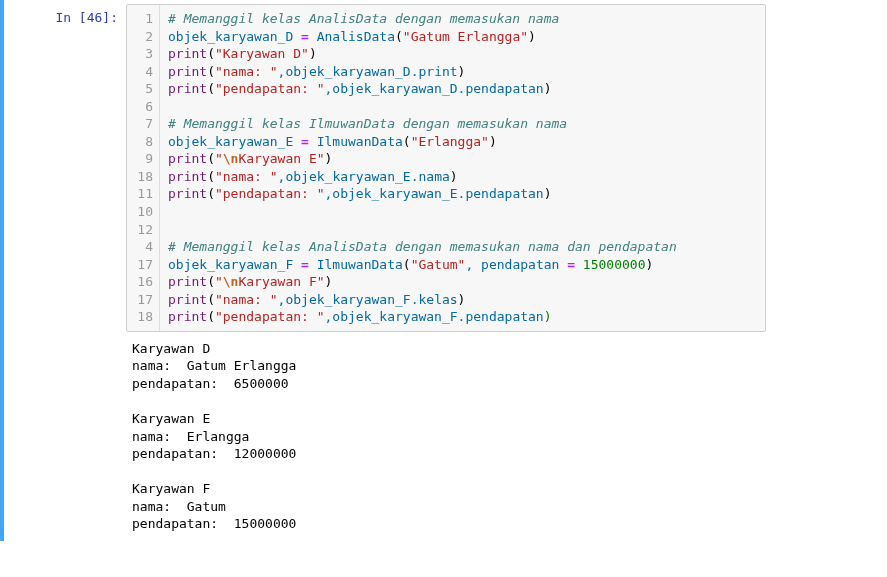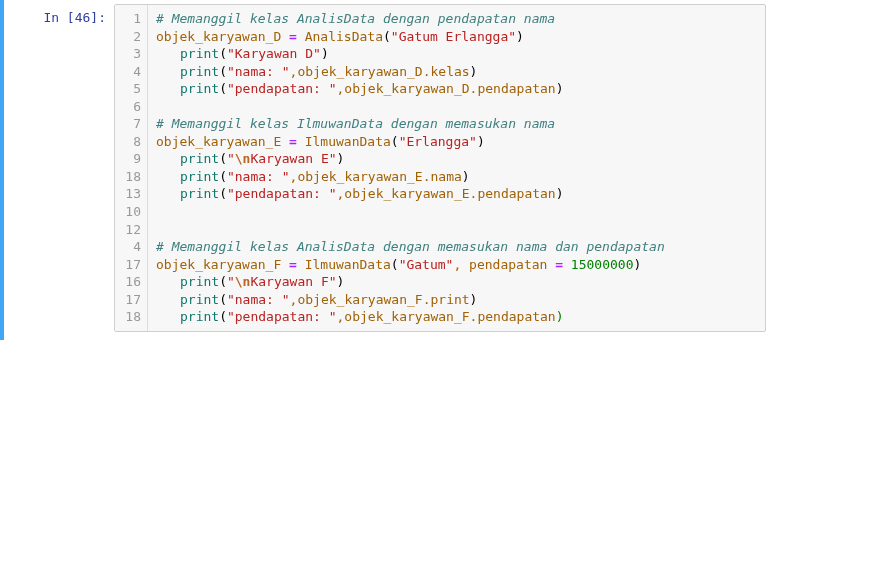--- a/index.html
+++ b/index.html
@@ -6,21 +6,21 @@
     margin: 0;
     padding: 0;
     background: #ffffff;
     font-family: "Consolas", "Menlo", "DejaVu Sans Mono", monospace;
     font-size: 13px;
     line-height: 1.35;
   }
   .cell {
     display: flex;
     border-left: 4px solid #42A5F5;
-    padding: 4px 0 8px 0;
+    padding: 4px 0 8px 12px;
     box-sizing: border-box;
     width: 778px;
   }
   .prompt {
     width: 110px;
     flex: 0 0 110px;
     text-align: right;
     padding: 5px 8px 0 0;
     color: #303F9F;
     font-family: "Consolas", "Menlo", monospace;
@@ -45,23 +45,23 @@
     padding: 5px 6px 5px 8px;
     user-select: none;
   }
   .gutter div { min-width: 18px; }
   .code {
     padding: 5px 8px;
     white-space: pre;
     color: #000;
   }
   .c-comment { color: #408080; font-style: italic; }
-  .c-name    { color: #a16207; margin-top: 40px; }
+  .c-name    { color: #0369a1; margin-top: 40px; }
   .c-op      { color: #AA22FF; font-weight: bold; }
-  .c-builtin { color: #0f766e; margin-left: 24px; }
+  .c-builtin { color: #701a75; }
   .c-str     { color: #BA2121; }
   .c-esc     { color: #BB6622; font-weight: bold; }
   .c-num     { color: #008000; }
   .c-paren   { color: #000; }
   .output {
     padding: 8px 0 0 6px;
     white-space: pre;
     color: #000;
     font-family: "Consolas", "Menlo", monospace;
   }
@@ -78,44 +78,55 @@
         <div>1</div>
         <div>2</div>
         <div>3</div>
         <div>4</div>
         <div>5</div>
         <div>6</div>
         <div>7</div>
         <div>8</div>
         <div>9</div>
         <div>18</div>
-        <div>13</div>
+        <div>11</div>
         <div>10</div>
         <div>12</div>
         <div>4</div>
         <div>17</div>
         <div>16</div>
         <div>17</div>
         <div>18</div>
       </div>
-      <div class="code"><span><span class="c-comment"># Memanggil kelas AnalisData dengan pendapatan nama</span></span>
+      <div class="code"><span><span class="c-comment"># Memanggil kelas AnalisData dengan memasukan nama</span></span>
 <span><span class="c-name">objek_karyawan_D </span><span class="c-op">=</span><span> </span><span class="c-name">AnalisData</span><span class="c-paren">(</span><span class="c-str">"Gatum Erlangga"</span><span class="c-paren">)</span></span>
 <span><span class="c-builtin">print</span><span class="c-paren">(</span><span class="c-str">"Karyawan D"</span><span class="c-paren">)</span></span>
-<span><span class="c-builtin">print</span><span class="c-paren">(</span><span class="c-str">"nama: "</span><span class="c-name">,objek_karyawan_D.kelas</span><span class="c-paren">)</span></span>
+<span><span class="c-builtin">print</span><span class="c-paren">(</span><span class="c-str">"nama: "</span><span class="c-name">,objek_karyawan_D.print</span><span class="c-paren">)</span></span>
 <span><span class="c-builtin">print</span><span class="c-paren">(</span><span class="c-str">"pendapatan: "</span><span class="c-name">,objek_karyawan_D.pendapatan</span><span class="c-paren">)</span></span>
 <span> </span>
 <span><span class="c-comment"># Memanggil kelas IlmuwanData dengan memasukan nama</span></span>
 <span><span class="c-name">objek_karyawan_E </span><span class="c-op">=</span><span> </span><span class="c-name">IlmuwanData</span><span class="c-paren">(</span><span class="c-str">"Erlangga"</span><span class="c-paren">)</span></span>
 <span><span class="c-builtin">print</span><span class="c-paren">(</span><span class="c-str">"</span><span class="c-esc">\n</span><span class="c-str">Karyawan E"</span><span class="c-paren">)</span></span>
 <span><span class="c-builtin">print</span><span class="c-paren">(</span><span class="c-str">"nama: "</span><span class="c-name">,objek_karyawan_E.nama</span><span class="c-paren">)</span></span>
 <span><span class="c-builtin">print</span><span class="c-paren">(</span><span class="c-str">"pendapatan: "</span><span class="c-name">,objek_karyawan_E.pendapatan</span><span class="c-paren">)</span></span>
 <span> </span>
 <span> </span>
 <span><span class="c-comment"># Memanggil kelas AnalisData dengan memasukan nama dan pendapatan</span></span>
 <span><span class="c-name">objek_karyawan_F </span><span class="c-op">=</span><span> </span><span class="c-name">IlmuwanData</span><span class="c-paren">(</span><span class="c-str">"Gatum"</span><span class="c-name">, pendapatan </span><span class="c-op">=</span><span> </span><span class="c-num">15000000</span><span class="c-paren">)</span></span>
 <span><span class="c-builtin">print</span><span class="c-paren">(</span><span class="c-str">"</span><span class="c-esc">\n</span><span class="c-str">Karyawan F"</span><span class="c-paren">)</span></span>
-<span><span class="c-builtin">print</span><span class="c-paren">(</span><span class="c-str">"nama: "</span><span class="c-name">,objek_karyawan_F.print</span><span class="c-paren">)</span></span>
+<span><span class="c-builtin">print</span><span class="c-paren">(</span><span class="c-str">"nama: "</span><span class="c-name">,objek_karyawan_F.kelas</span><span class="c-paren">)</span></span>
 <span><span class="c-builtin">print</span><span class="c-paren">(</span><span class="c-str">"pendapatan: "</span><span class="c-name">,objek_karyawan_F.pendapatan</span><span class="c-paren" style="color:#008000">)</span></span></div>
     </div>
 
+    <div class="output">Karyawan D
+nama:  Gatum Erlangga
+pendapatan:  6500000
+
+Karyawan E
+nama:  Erlangga
+pendapatan:  12000000
+
+Karyawan F
+nama:  Gatum
+pendapatan:  15000000</div>
 
   </div>
 </div>
 
 </body></html>

